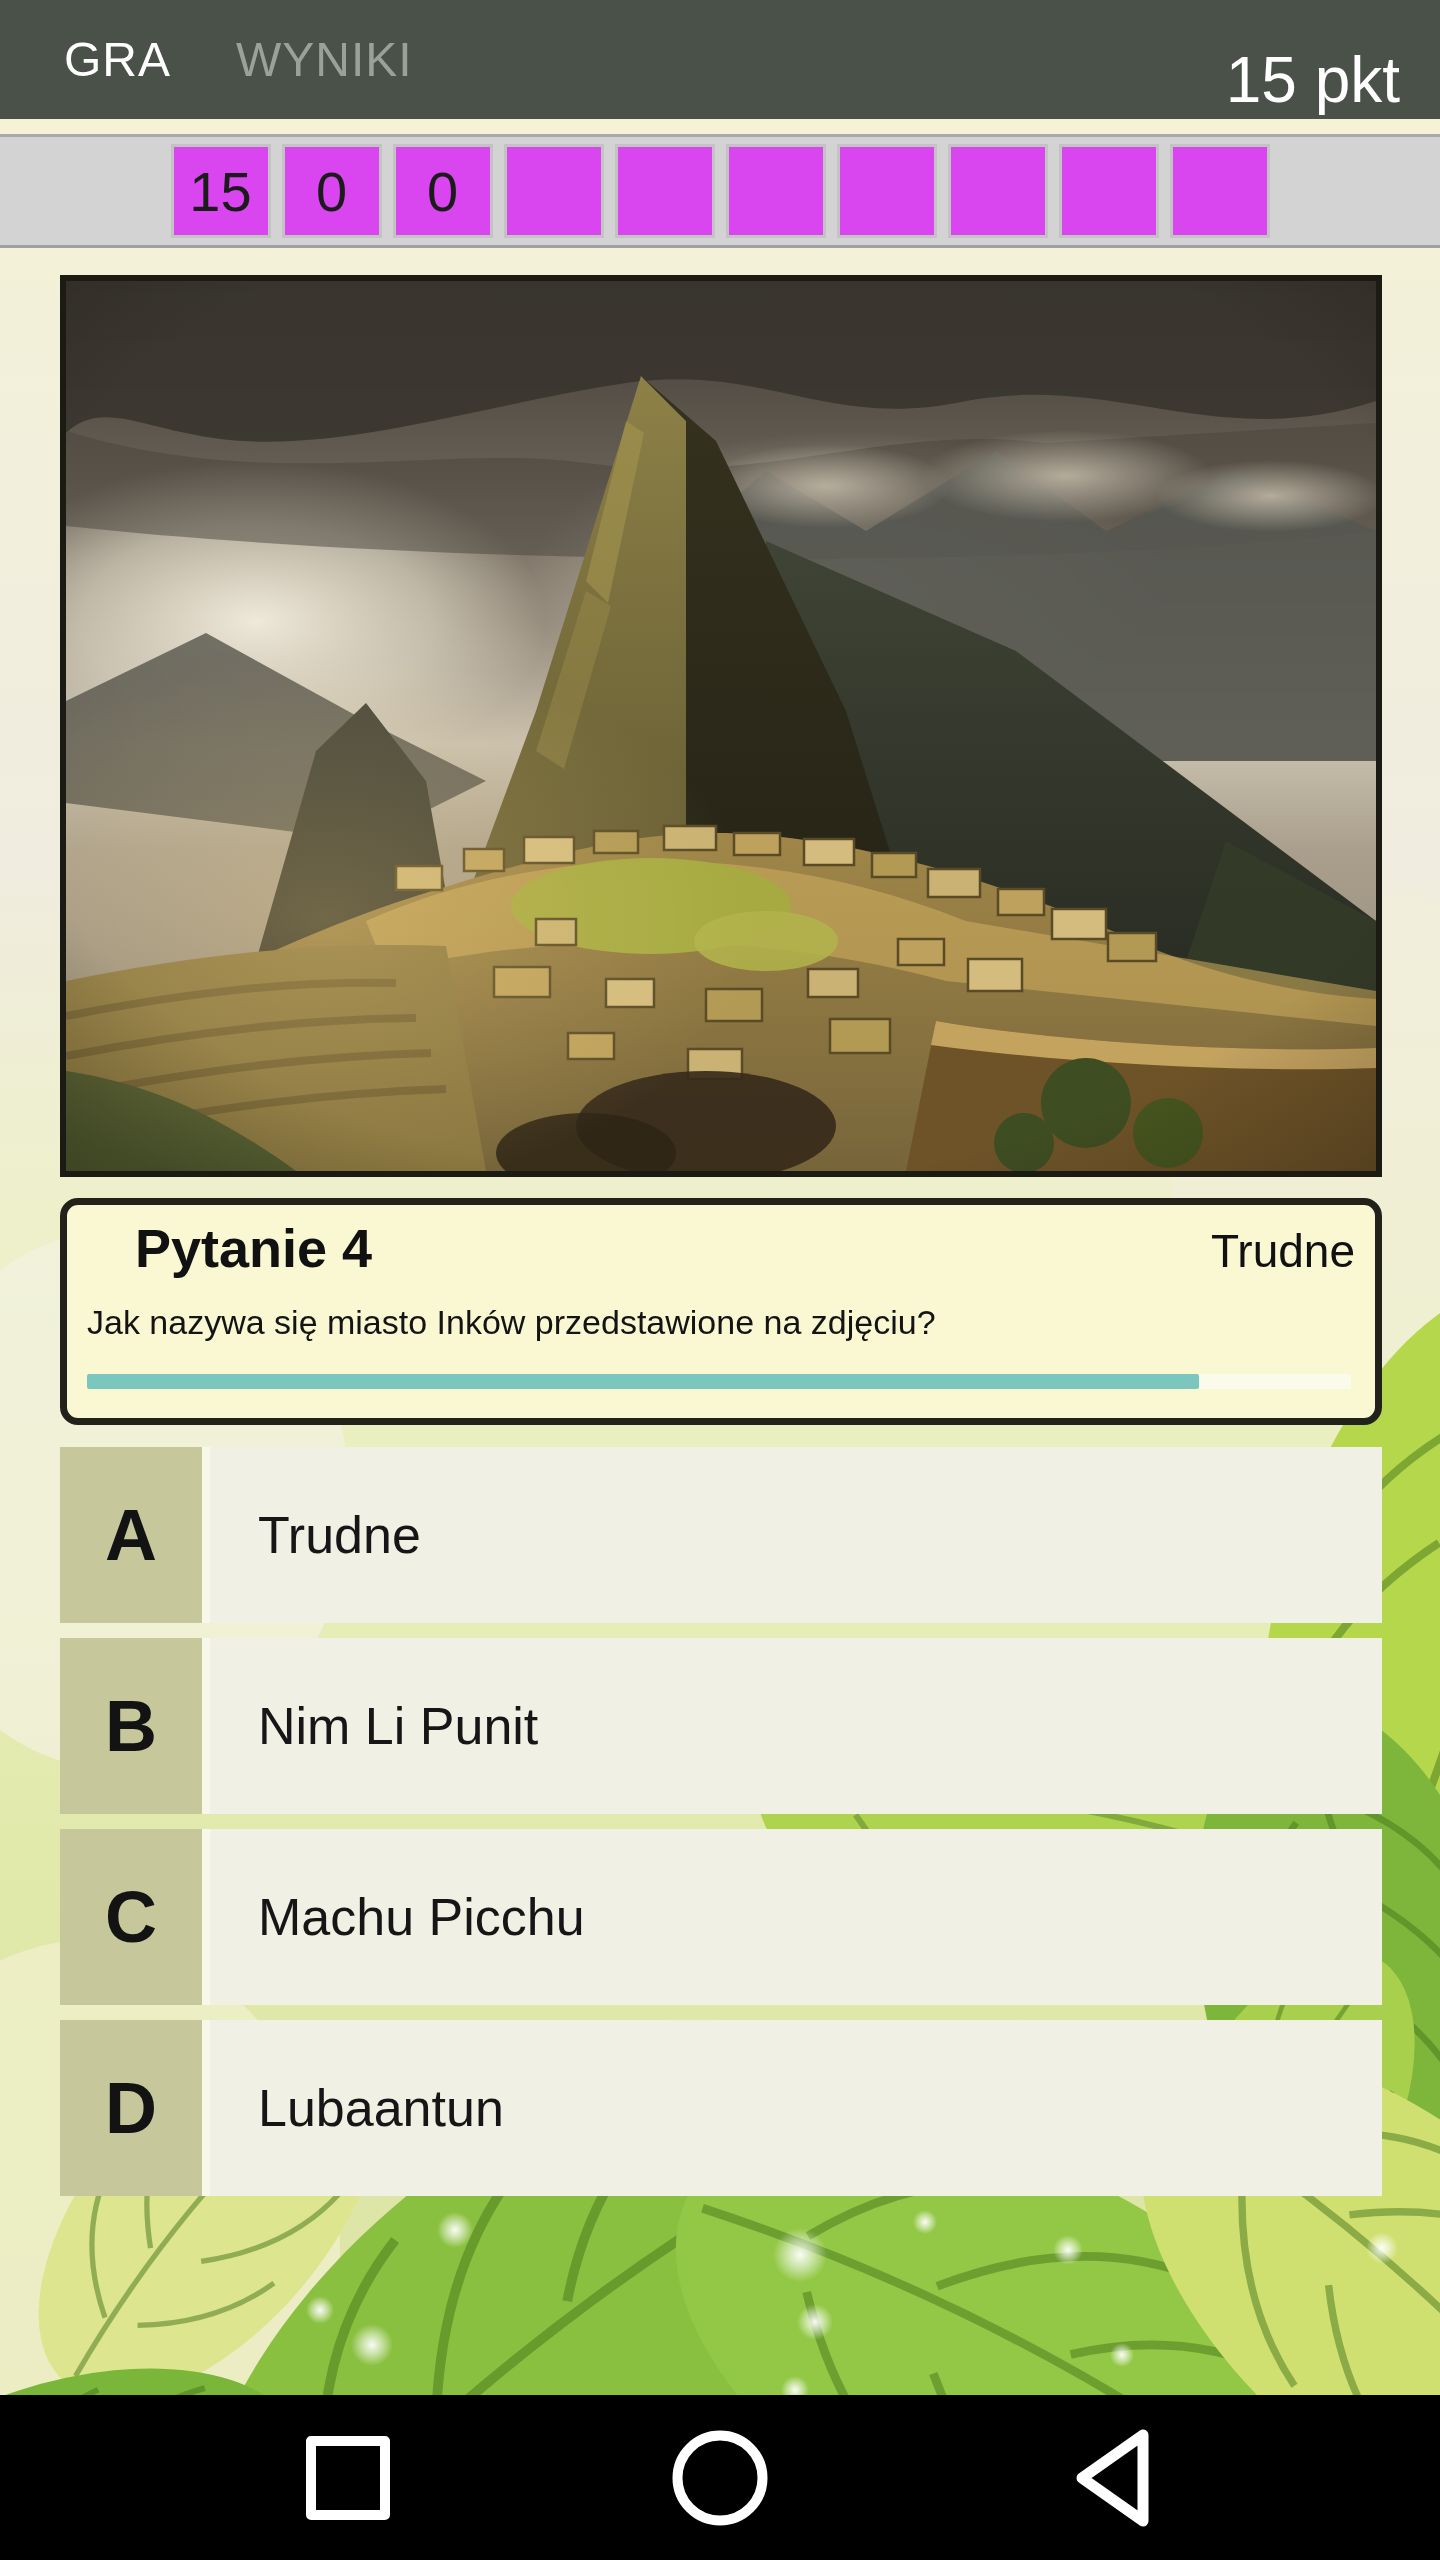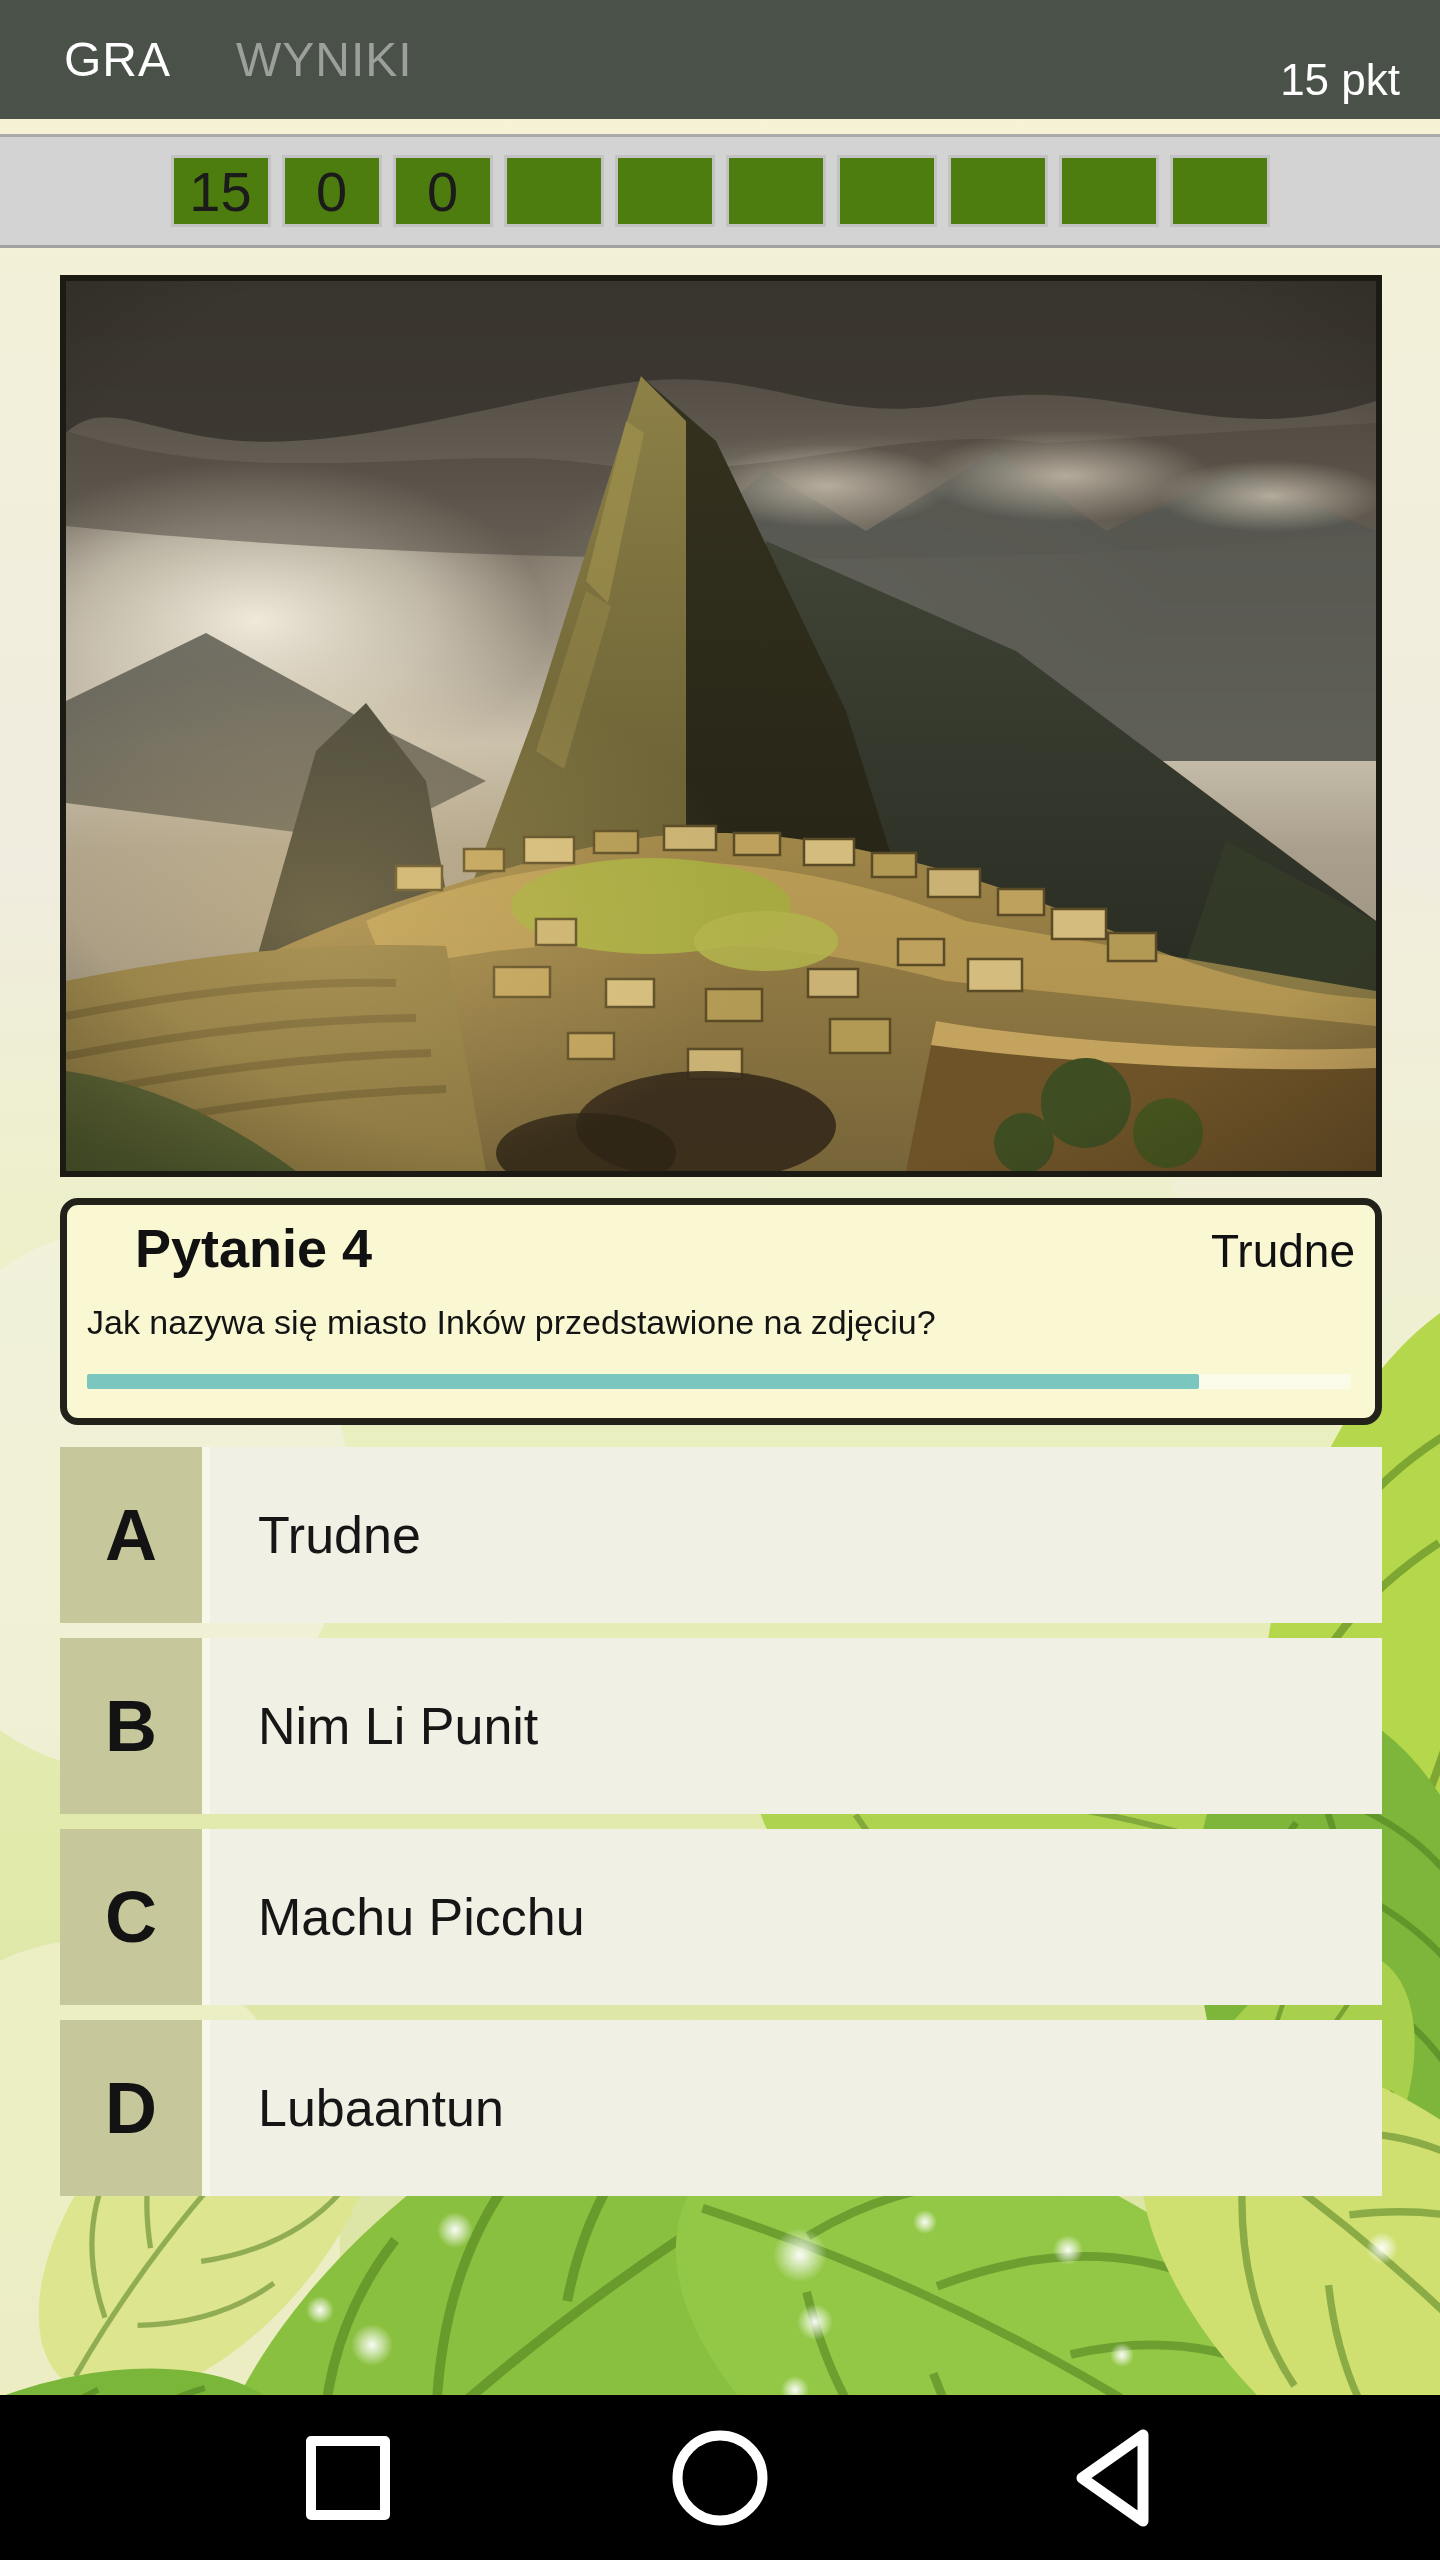--- a/index.html
+++ b/index.html
@@ -8,27 +8,27 @@
   .bg{position:absolute;inset:0;z-index:0;}
   .bg svg{display:block;width:100%;height:100%;}
 
   
   .topbar{position:absolute;left:0;top:0;width:1440px;height:119px;background:#4a5149;
     z-index:3;display:flex;align-items:center;}
   .topbar .tabs{display:flex;gap:65px;padding-left:64px;}
   .tab{font-size:48px;letter-spacing:1px;}
   .tab.active{color:#ffffff;}
   .tab.inactive{color:#9ba09a;}
-  .points{margin-left:auto;margin-right:40px;font-size:44px;color:#ffffff;margin-top:41px;}
+  .points{margin-left:auto;margin-right:40px;font-size:64px;color:#ffffff;margin-top:41px;}
 
   
   .scoreboard{position:absolute;left:0;top:134px;width:1440px;height:114px;background:#d3d3d3;
     border-top:3px solid #a9a9a9;border-bottom:3px solid #a0a0a0;box-sizing:border-box;
     display:flex;align-items:center;justify-content:center;gap:11px;z-index:3;}
-  .cell{width:100px;height:72px;background:#4d7c0f;border:3px solid #c3c3c3;box-sizing:border-box;
+  .cell{width:100px;height:94px;background:#d946ef;border:3px solid #c3c3c3;box-sizing:border-box;
     display:flex;align-items:center;justify-content:center;font-size:56px;color:#1b1b1b;}
 
   
   .photo{position:absolute;left:60px;top:275px;width:1322px;height:902px;
     border:6px solid #1b1b13;box-sizing:border-box;z-index:2;background:#6b645c;}
   .photo svg{display:block;width:100%;height:100%;}
 
   
   .qcard{position:absolute;left:60px;top:1198px;width:1322px;height:227px;box-sizing:border-box;
     background:#f9f8d3;border:7px solid #22221a;border-radius:18px;z-index:2;

